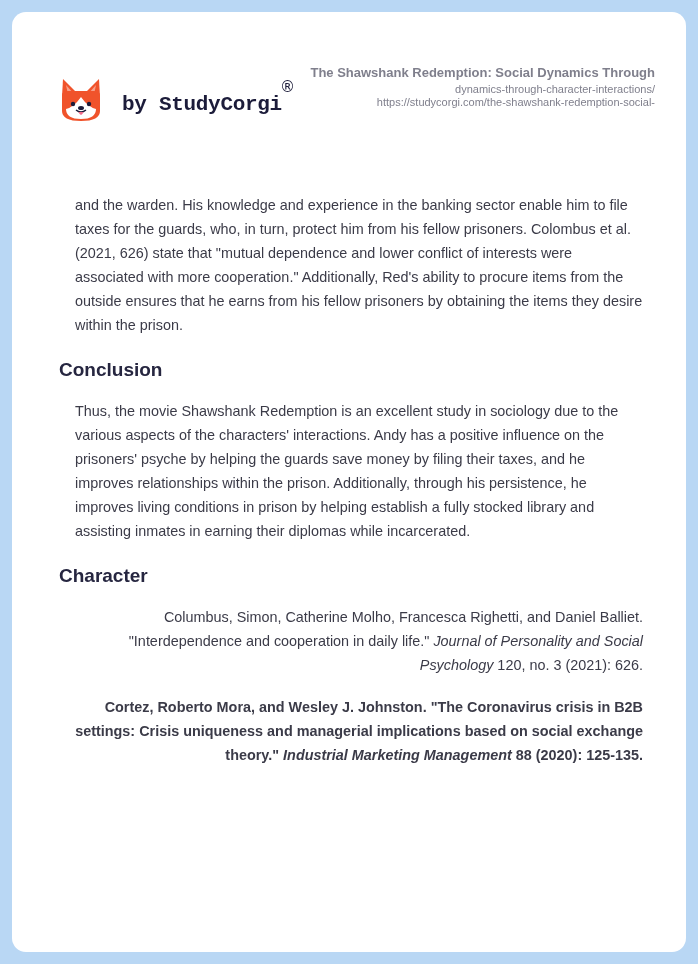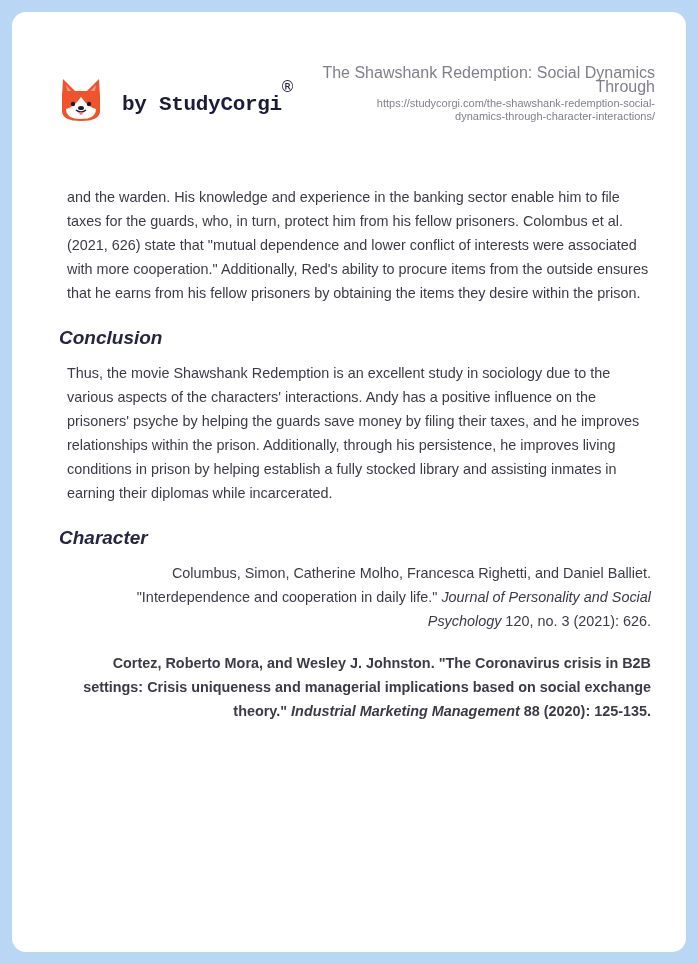--- a/index.html
+++ b/index.html
@@ -62,22 +62,22 @@
     }
     .doc-meta {
       position: absolute;
       right: 31px;
       top: 54px;
       width: 360px;
       text-align: right;
     }
     .doc-title {
       font-family: "Liberation Sans", sans-serif;
-      font-weight: normal;
-      font-size: 16px;
+      font-weight: bold;
+      font-size: 13px;
       line-height: 14px;
       color: #7f7f8c;
     }
     .doc-url {
       margin-top: 3px;
       font-family: "Liberation Sans", sans-serif;
       font-size: 11px;
       line-height: 13px;
       color: #7f7f8c;
     }
@@ -85,30 +85,29 @@
       position: absolute;
       left: 47px;
       top: 165px;
       width: 600px;
       color: #3b3b48;
       font-family: "Liberation Sans", sans-serif;
       font-size: 14.4px;
       line-height: 24px;
     }
     .content p {
-      margin: 8px;
+      margin: 16px;
     }
     .content h2 {
       margin: 20px 0 10px 0;
       font-family: "Liberation Sans", sans-serif;
       font-weight: bold;
       font-size: 19px;
       line-height: 26px;
       color: #262640;
-      font-style: italic;
     }
     .ref {
       margin: 0;
       text-align: right;
     }
     .ref + .ref {
       margin-top: 18px;
       font-weight: bold;
     }
     .ref em {
@@ -142,22 +141,22 @@
         <path d="M18.5 35 Q21 41 23.5 35 Z" fill="#f06a8a"></path>
       </svg>
       <span class="logo-text">by StudyCorgi</span>
       <span class="logo-reg">®</span>
     </div>
     <div class="doc-meta">
       <div class="doc-title">
         <div>The Shawshank Redemption: Social Dynamics Through</div>
       </div>
       <div class="doc-url">
+        <div>dynamics-through-character-interactions/</div>
         <div>https://studycorgi.com/the-shawshank-redemption-social-</div>
-        <div>dynamics-through-character-interactions/</div>
       </div>
     </div>
   </div>
 
   <div class="content">
     <p>and the warden. His knowledge and experience in the banking sector enable him to file taxes for the guards, who, in turn, protect him from his fellow prisoners. Colombus et al. (2021, 626) state that "mutual dependence and lower conflict of interests were associated with more cooperation." Additionally, Red's ability to procure items from the outside ensures that he earns from his fellow prisoners by obtaining the items they desire within the prison.</p>
 
     <h2>Conclusion</h2>
     <p>Thus, the movie Shawshank Redemption is an excellent study in sociology due to the various aspects of the characters' interactions. Andy has a positive influence on the prisoners' psyche by helping the guards save money by filing their taxes, and he improves relationships within the prison. Additionally, through his persistence, he improves living conditions in prison by helping establish a fully stocked library and assisting inmates in earning their diplomas while incarcerated.</p>
 

